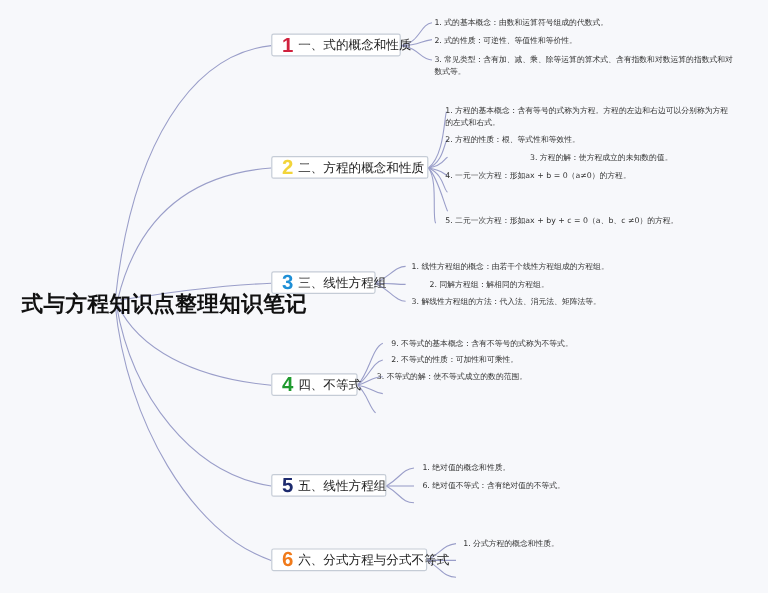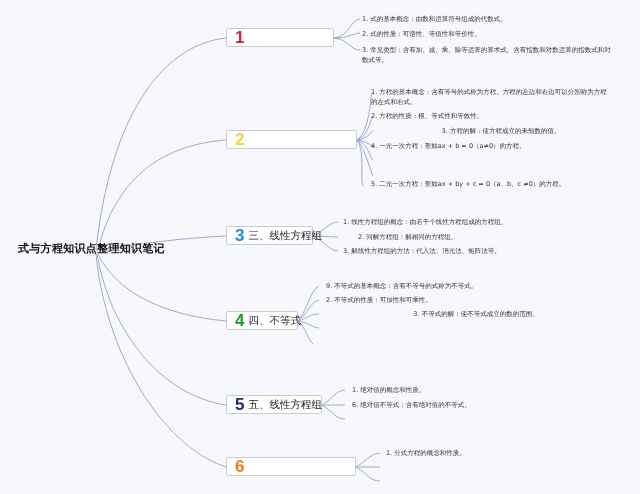--- a/index.html
+++ b/index.html
@@ -1,18 +1,18 @@
 <!DOCTYPE html>
 <html><head>
 <meta charset="utf-8">
 <style>
   html, body { margin:0; padding:0; }
   body { width:640px; height:494px; background:#f7f8fb; position:relative; overflow:hidden; font-family:"DejaVu Sans", sans-serif; }
   svg.lines { position:absolute; left:0; top:0; width:640px; height:494px; }
-  .root { position:absolute; left:18px; top:241px; font-size:11px; font-weight:bold; color:#111; letter-spacing:0.3px; white-space:nowrap; }
+  .root { position:absolute; left:18px; top:241px; font-size:18px; font-weight:bold; color:#111; letter-spacing:0.3px; white-space:nowrap; }
   .node { position:absolute; height:19px; background:#fff; border:1px solid #c5ccd6; border-radius:2px; display:flex; align-items:center; padding:0 8px 0 8px; box-sizing:border-box; white-space:nowrap; }
   .node .num { font-size:17px; font-weight:bold; margin-right:4px; font-family:"Liberation Sans", sans-serif; line-height:17px; }
   .node .label { font-size:10.5px; color:#222; }
   .leaf { position:absolute; font-size:6.5px; color:#333; line-height:10px; white-space:normal; }
 </style>
 </head>
 <body>
 
 <svg class="lines" viewBox="0 0 640 494">
   <g fill="none" stroke="#9a9ec9" stroke-width="0.9">
@@ -53,27 +53,29 @@
     <path d="M356 467 C 368 460, 370 454, 380 453"></path>
     <path d="M356 467 C 368 467, 370 467, 380 467"></path>
     <path d="M356 467 C 368 474, 370 481, 380 481"></path>
   </g>
 </svg>
 
 <div class="root">式与方程知识点整理知识笔记</div>
 
 <div class="node" style="left:226px;top:28px;width:108px;">
   <span class="num" style="color:#d0213d;">1</span>
+  <span class="label">一、式的概念和性质</span>
 </div>
 <div class="leaf" style="left:362px;top:14px;width:270px;">1. 式的基本概念：由数和运算符号组成的代数式。</div>
 <div class="leaf" style="left:362px;top:29px;width:270px;">2. 式的性质：可逆性、等值性和等价性。</div>
 <div class="leaf" style="left:362px;top:45px;width:255px;">3. 常见类型：含有加、减、乘、除等运算的算术式、含有指数和对数运算的指数式和对数式等。</div>
 
 <div class="node" style="left:226px;top:130px;width:131px;">
   <span class="num" style="color:#f2d43a;">2</span>
+  <span class="label">二、方程的概念和性质</span>
 </div>
 <div class="leaf" style="left:371px;top:87px;width:240px;">1. 方程的基本概念：含有等号的式称为方程。方程的左边和右边可以分别称为方程的左式和右式。</div>
 <div class="leaf" style="left:371px;top:111px;width:260px;">2. 方程的性质：根、等式性和等效性。</div>
 <div class="leaf" style="left:371px;top:126px;width:260px;text-align:center;">3. 方程的解：使方程成立的未知数的值。</div>
 <div class="leaf" style="left:371px;top:141px;width:260px;">4. 一元一次方程：形如ax + b = 0（a≠0）的方程。</div>
 <div class="leaf" style="left:371px;top:155px;width:260px;margin-top:24px;">5. 二元一次方程：形如ax + by + c = 0（a、b、c ≠0）的方程。</div>
 
 <div class="node" style="left:226px;top:226px;width:87px;">
   <span class="num" style="color:#1e8fd6;">3</span>
   <span class="label">三、线性方程组</span>
@@ -81,25 +83,26 @@
 <div class="leaf" style="left:343px;top:217px;width:290px;">1. 线性方程组的概念：由若干个线性方程组成的方程组。</div>
 <div class="leaf" style="left:358px;top:232px;width:290px;">2. 同解方程组：解相同的方程组。</div>
 <div class="leaf" style="left:343px;top:246px;width:290px;">3. 解线性方程组的方法：代入法、消元法、矩阵法等。</div>
 
 <div class="node" style="left:226px;top:311px;width:72px;">
   <span class="num" style="color:#1f9a2e;">4</span>
   <span class="label">四、不等式</span>
 </div>
 <div class="leaf" style="left:326px;top:281px;width:300px;">9. 不等式的基本概念：含有不等号的式称为不等式。</div>
 <div class="leaf" style="left:326px;top:295px;width:300px;">2. 不等式的性质：可加性和可乘性。</div>
-<div class="leaf" style="left:326px;top:309px;width:300px;text-align:center;">3. 不等式的解：使不等式成立的数的范围。</div>
+<div class="leaf" style="left:314px;top:309px;width:300px;">3. 不等式的解：使不等式成立的数的范围。</div>
 
 <div class="node" style="left:226px;top:395px;width:96px;">
   <span class="num" style="color:#1d2a6e;">5</span>
   <span class="label">五、线性方程组</span>
 </div>
 <div class="leaf" style="left:352px;top:385px;width:280px;">1. 绝对值的概念和性质。</div>
 <div class="leaf" style="left:352px;top:400px;width:280px;">6. 绝对值不等式：含有绝对值的不等式。</div>
 
 <div class="node" style="left:226px;top:457px;width:130px;">
   <span class="num" style="color:#f07a1a;">6</span>
+  <span class="label">六、分式方程与分式不等式</span>
 </div>
 <div class="leaf" style="left:386px;top:448px;width:240px;">1. 分式方程的概念和性质。</div>
 
 </body></html>

